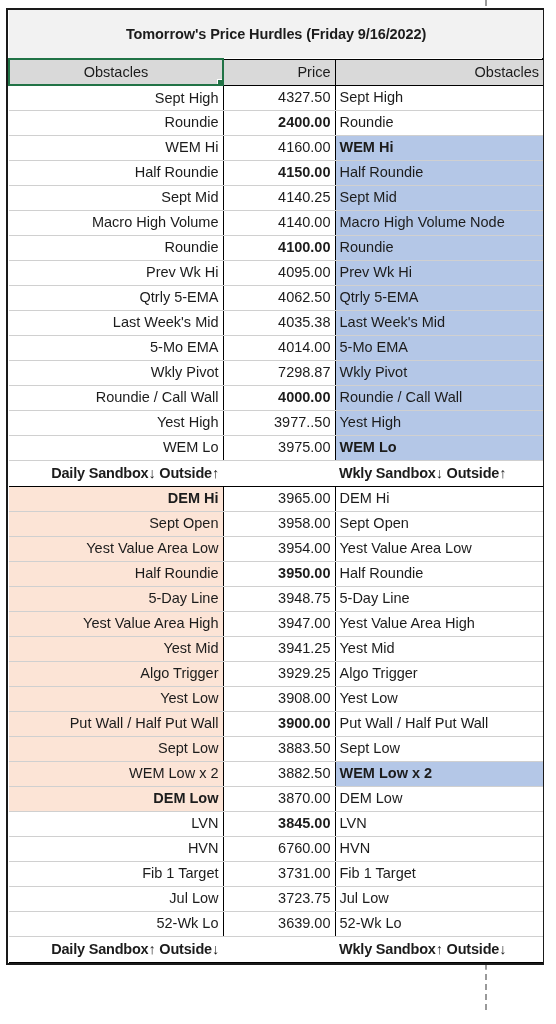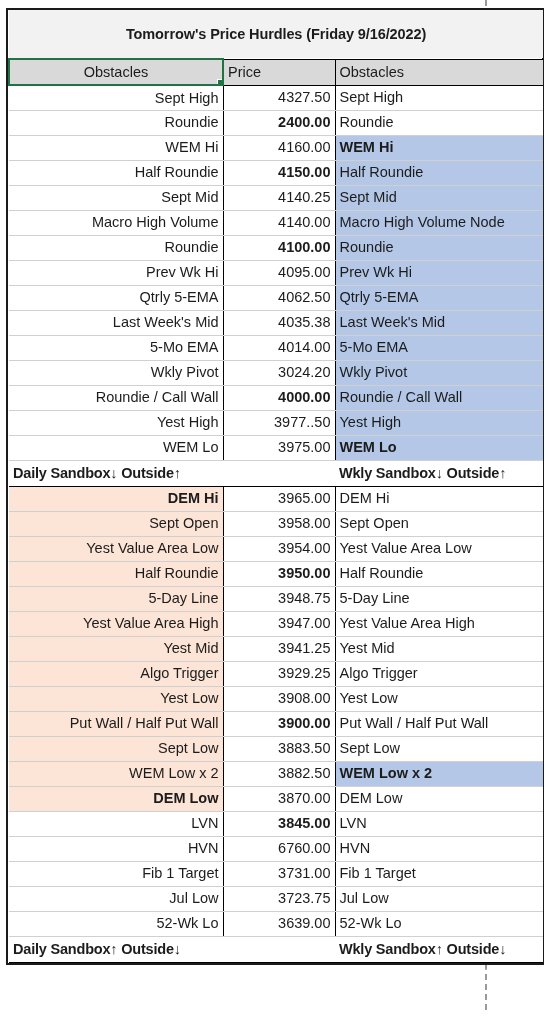--- a/index.html
+++ b/index.html
@@ -73,21 +73,21 @@
     font-weight: bold;
     color: #3B5FA8;
     height: 49px !important;
     border-bottom: 1px solid #000000;
     letter-spacing: -0.1px;
   }
 
   
   .hdr {
     background: #D9D9D9;
-    text-align: left;
+    text-align: right;
     font-size: 15px;
     height: 26px !important;
     border-bottom: 1px solid #000000;
   }
   .hdr-sel {
     background: #D9D9D9;
     text-align: center;
     font-size: 15px;
     height: 26px !important;
     position: relative;
@@ -137,21 +137,21 @@
 
   
   .sand-cell {
     font-size: 15px;
     font-weight: bold;
     color: #000000;
     height: 26px !important;
     background: #ffffff;
     letter-spacing: -0.2px;
   }
-  .sand-left  { text-align: left;  }
+  .sand-left  { text-align: right;  }
   .sand-right { text-align: left; }
   .sand-mid   { background: #ffffff; }
   tr.sandrow td {
     border-top: 1.5px solid #000000;
     border-bottom: 1.5px solid #000000;
   }
 
   
   .yellow-right { text-align: left; padding-left: 12px; }
 </style>
@@ -236,21 +236,21 @@
             <td class="price-cell fill-white ">4035.38</td>
             <td class="right-cell fill-blue ">Last Week's Mid</td>
           </tr>
           <tr class="brow">
             <td class="left-cell fill-white ">5-Mo EMA</td>
             <td class="price-cell fill-white ">4014.00</td>
             <td class="right-cell fill-blue ">5-Mo EMA</td>
           </tr>
           <tr class="brow">
             <td class="left-cell fill-white ">Wkly Pivot</td>
-            <td class="price-cell fill-white ">3024.20</td>
+            <td class="price-cell fill-white ">7298.87</td>
             <td class="right-cell fill-blue ">Wkly Pivot</td>
           </tr>
           <tr class="brow">
             <td class="left-cell fill-white ">Roundie / Call Wall</td>
             <td class="price-cell fill-white t-blueb">4000.00</td>
             <td class="right-cell fill-blue ">Roundie / Call Wall</td>
           </tr>
           <tr class="brow">
             <td class="left-cell fill-white ">Yest High</td>
             <td class="price-cell fill-white ">3977..50</td>

